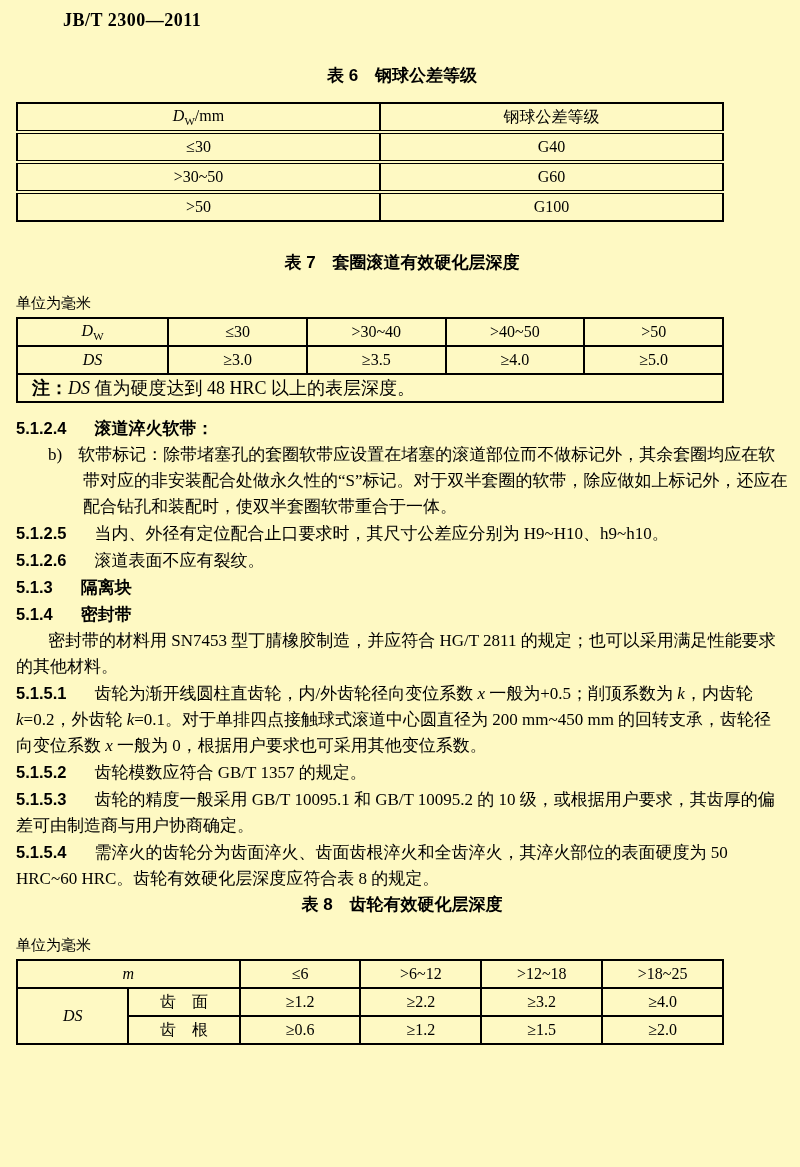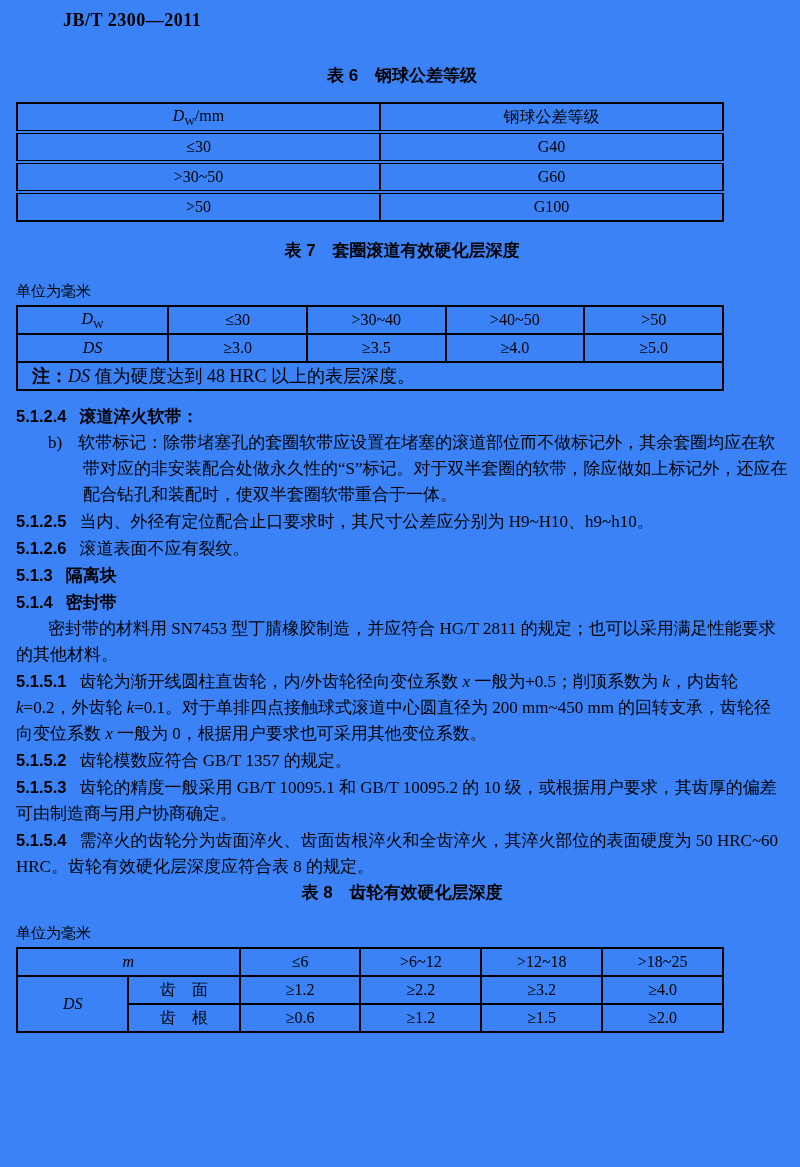--- a/index.html
+++ b/index.html
@@ -1,52 +1,52 @@
 <!DOCTYPE html>
 <html lang="zh"><head>
 <meta charset="utf-8">
 <style>
   html,body{margin:0;padding:0;background:#888;}
   .page{
-    width:800px;height:1167px;background:#3b82f6;color:#000;
+    width:800px;height:1167px;background:#fef9c3;color:#000;
     margin:0 auto;position:relative;box-sizing:border-box;
     padding:8px 12px 0 16px;overflow:hidden;
     font-family:"Liberation Serif","DejaVu Serif",serif;
   }
   .doc-header{
     font-family:"Liberation Serif","DejaVu Serif",serif;
     font-weight:bold;font-size:18px;margin:2px 0 0 47px;letter-spacing:.5px;
   }
   .tbl-caption{
     text-align:center;font-family:"Liberation Sans","DejaVu Sans",sans-serif;
     font-weight:bold;font-size:17px;
   }
   .cap6{margin-top:33px;}
-  .cap7{margin-top:17px;}
+  .cap7{margin-top:29px;}
   .cap8{margin-top:1px;}
   .unit-note{
     text-align:left;font-size:15px;margin-top:20px;margin-bottom:4px;
     font-family:"Liberation Serif","DejaVu Serif",serif;
   }
   table{width:708px;border-collapse:collapse;table-layout:fixed;}
   .t6{margin-top:15px;}
   td{
     border:2px solid #000;text-align:center;font-size:16px;
     height:26px;padding:0 4px;vertical-align:middle;
   }
   .t6 tr.dbl td{border-bottom:4px double #000;}
   .note-cell{text-align:left;padding-left:14px;font-size:18px;}
   .note-label{font-family:"Liberation Sans","DejaVu Sans",sans-serif;font-weight:bold;}
   .it{font-style:italic;font-family:"Liberation Serif","DejaVu Serif",serif;}
   .subw{font-size:11px;vertical-align:-4px;font-family:"Liberation Serif","DejaVu Serif",serif;}
   .body-text{margin-top:12px;}
   .para{font-size:17px;line-height:26px;}
   .para .num{
     font-family:"Liberation Sans","DejaVu Sans",sans-serif;
-    font-weight:bold;margin-right:13px;font-size:16.5px;
+    font-weight:bold;margin-right:28px;font-size:16.5px;
   }
   .para.heading{font-family:"Liberation Sans","DejaVu Sans",sans-serif;font-weight:bold;}
   .para.list{padding-left:67px;text-indent:-35px;}
   .para.list .marker{margin-right:16px;}
   .para.indent{text-indent:32px;}
 </style>
 </head>
 <body>
 
 <div class="page">

